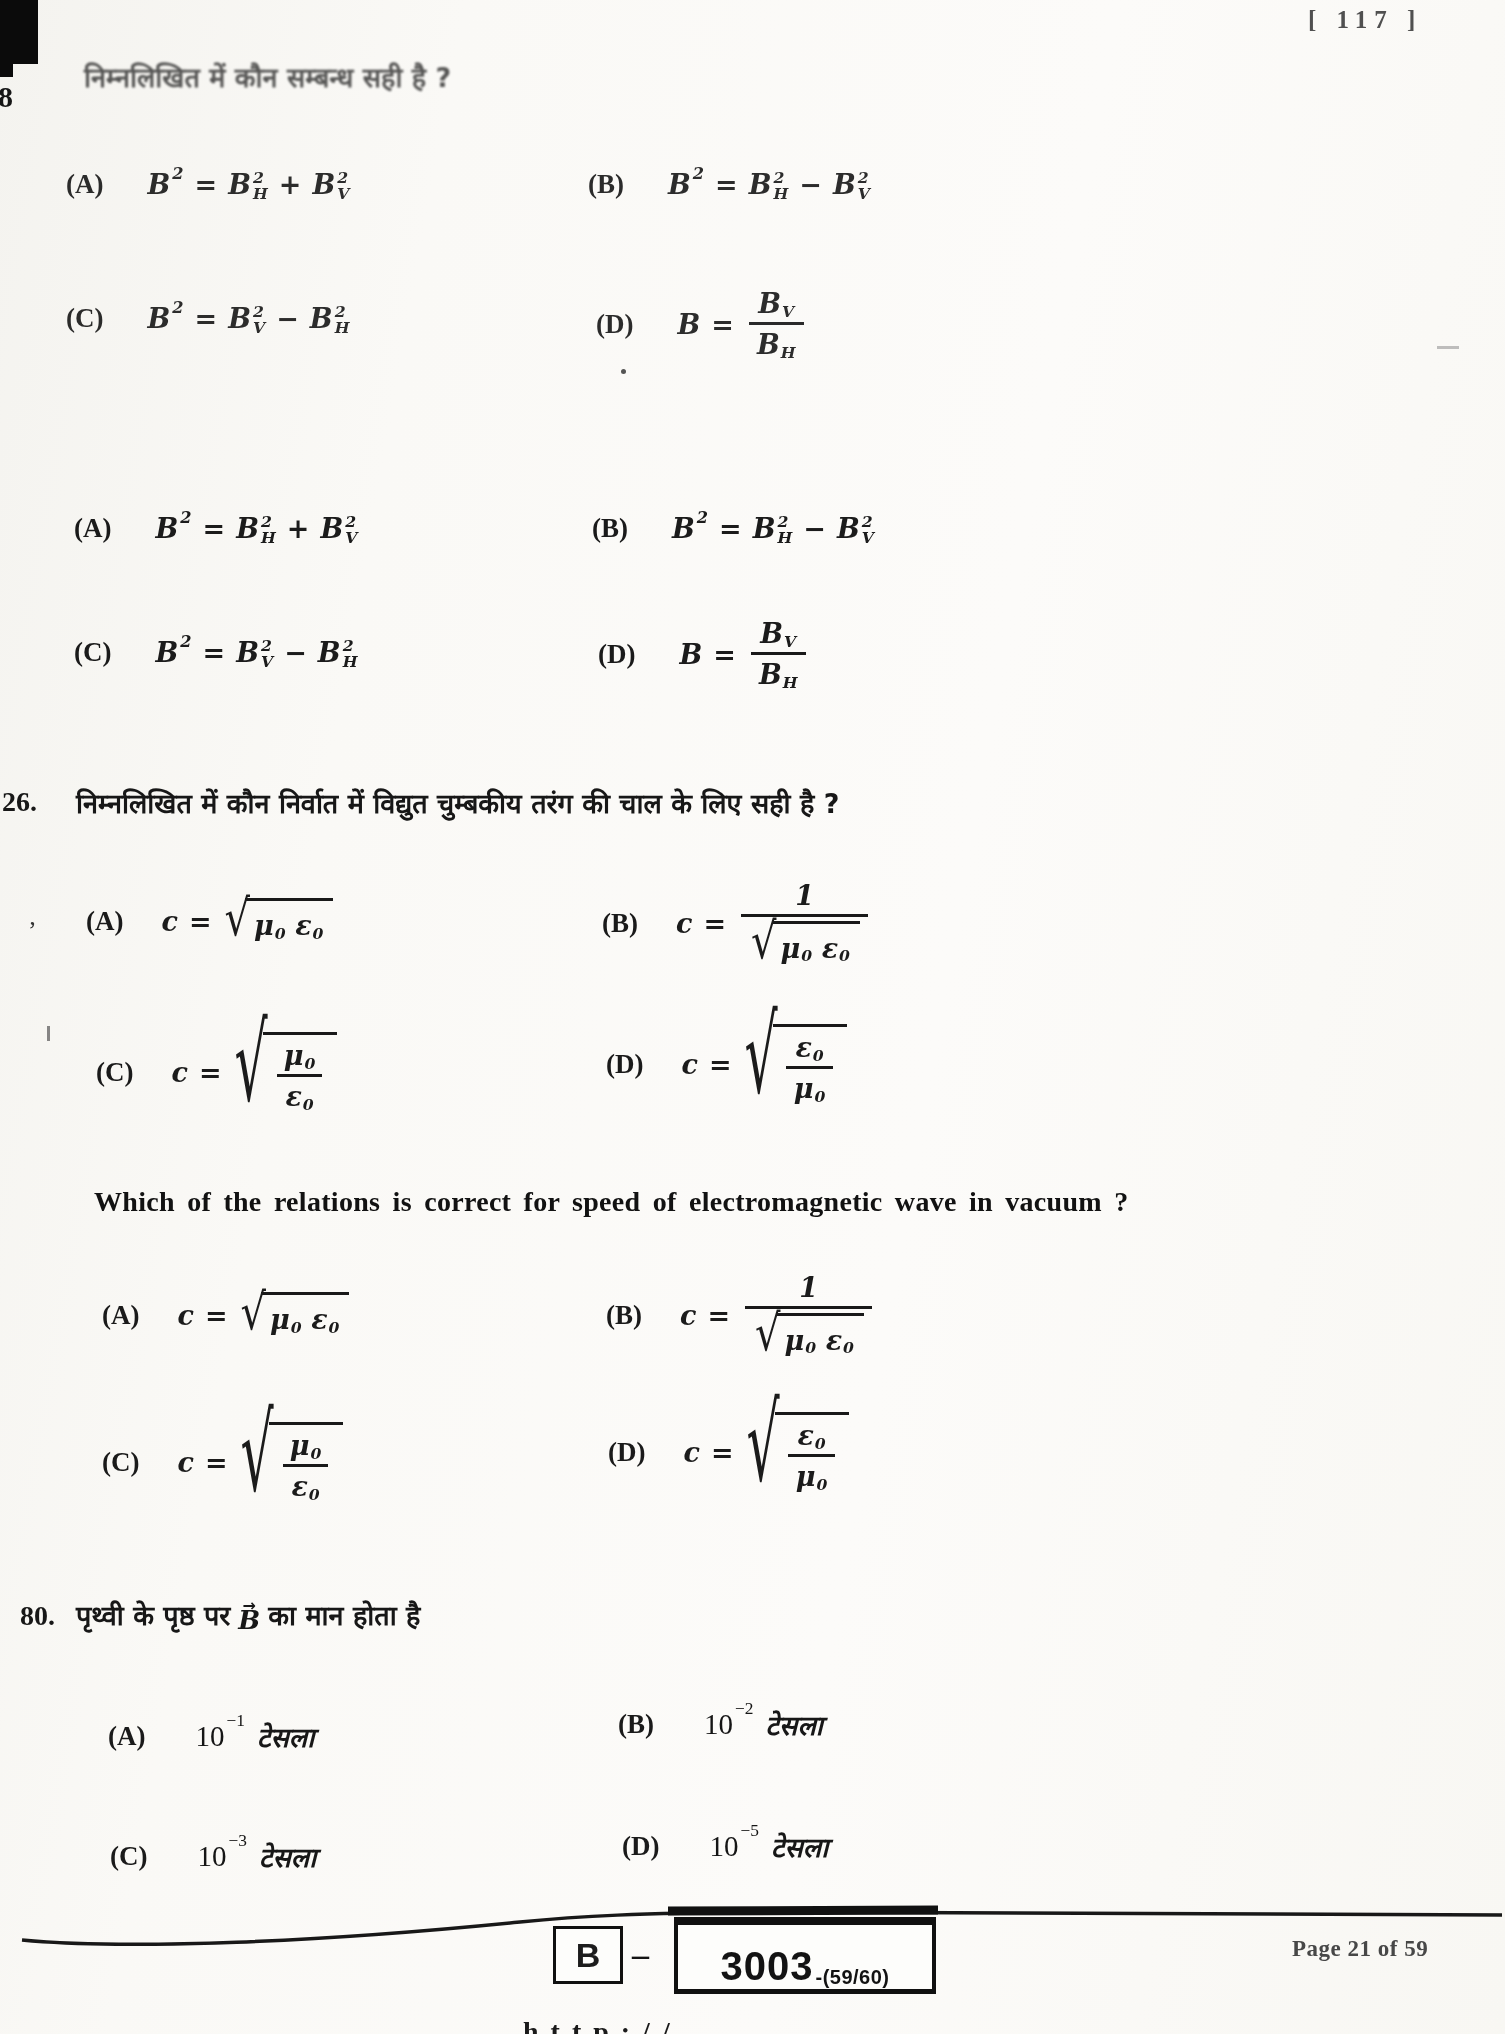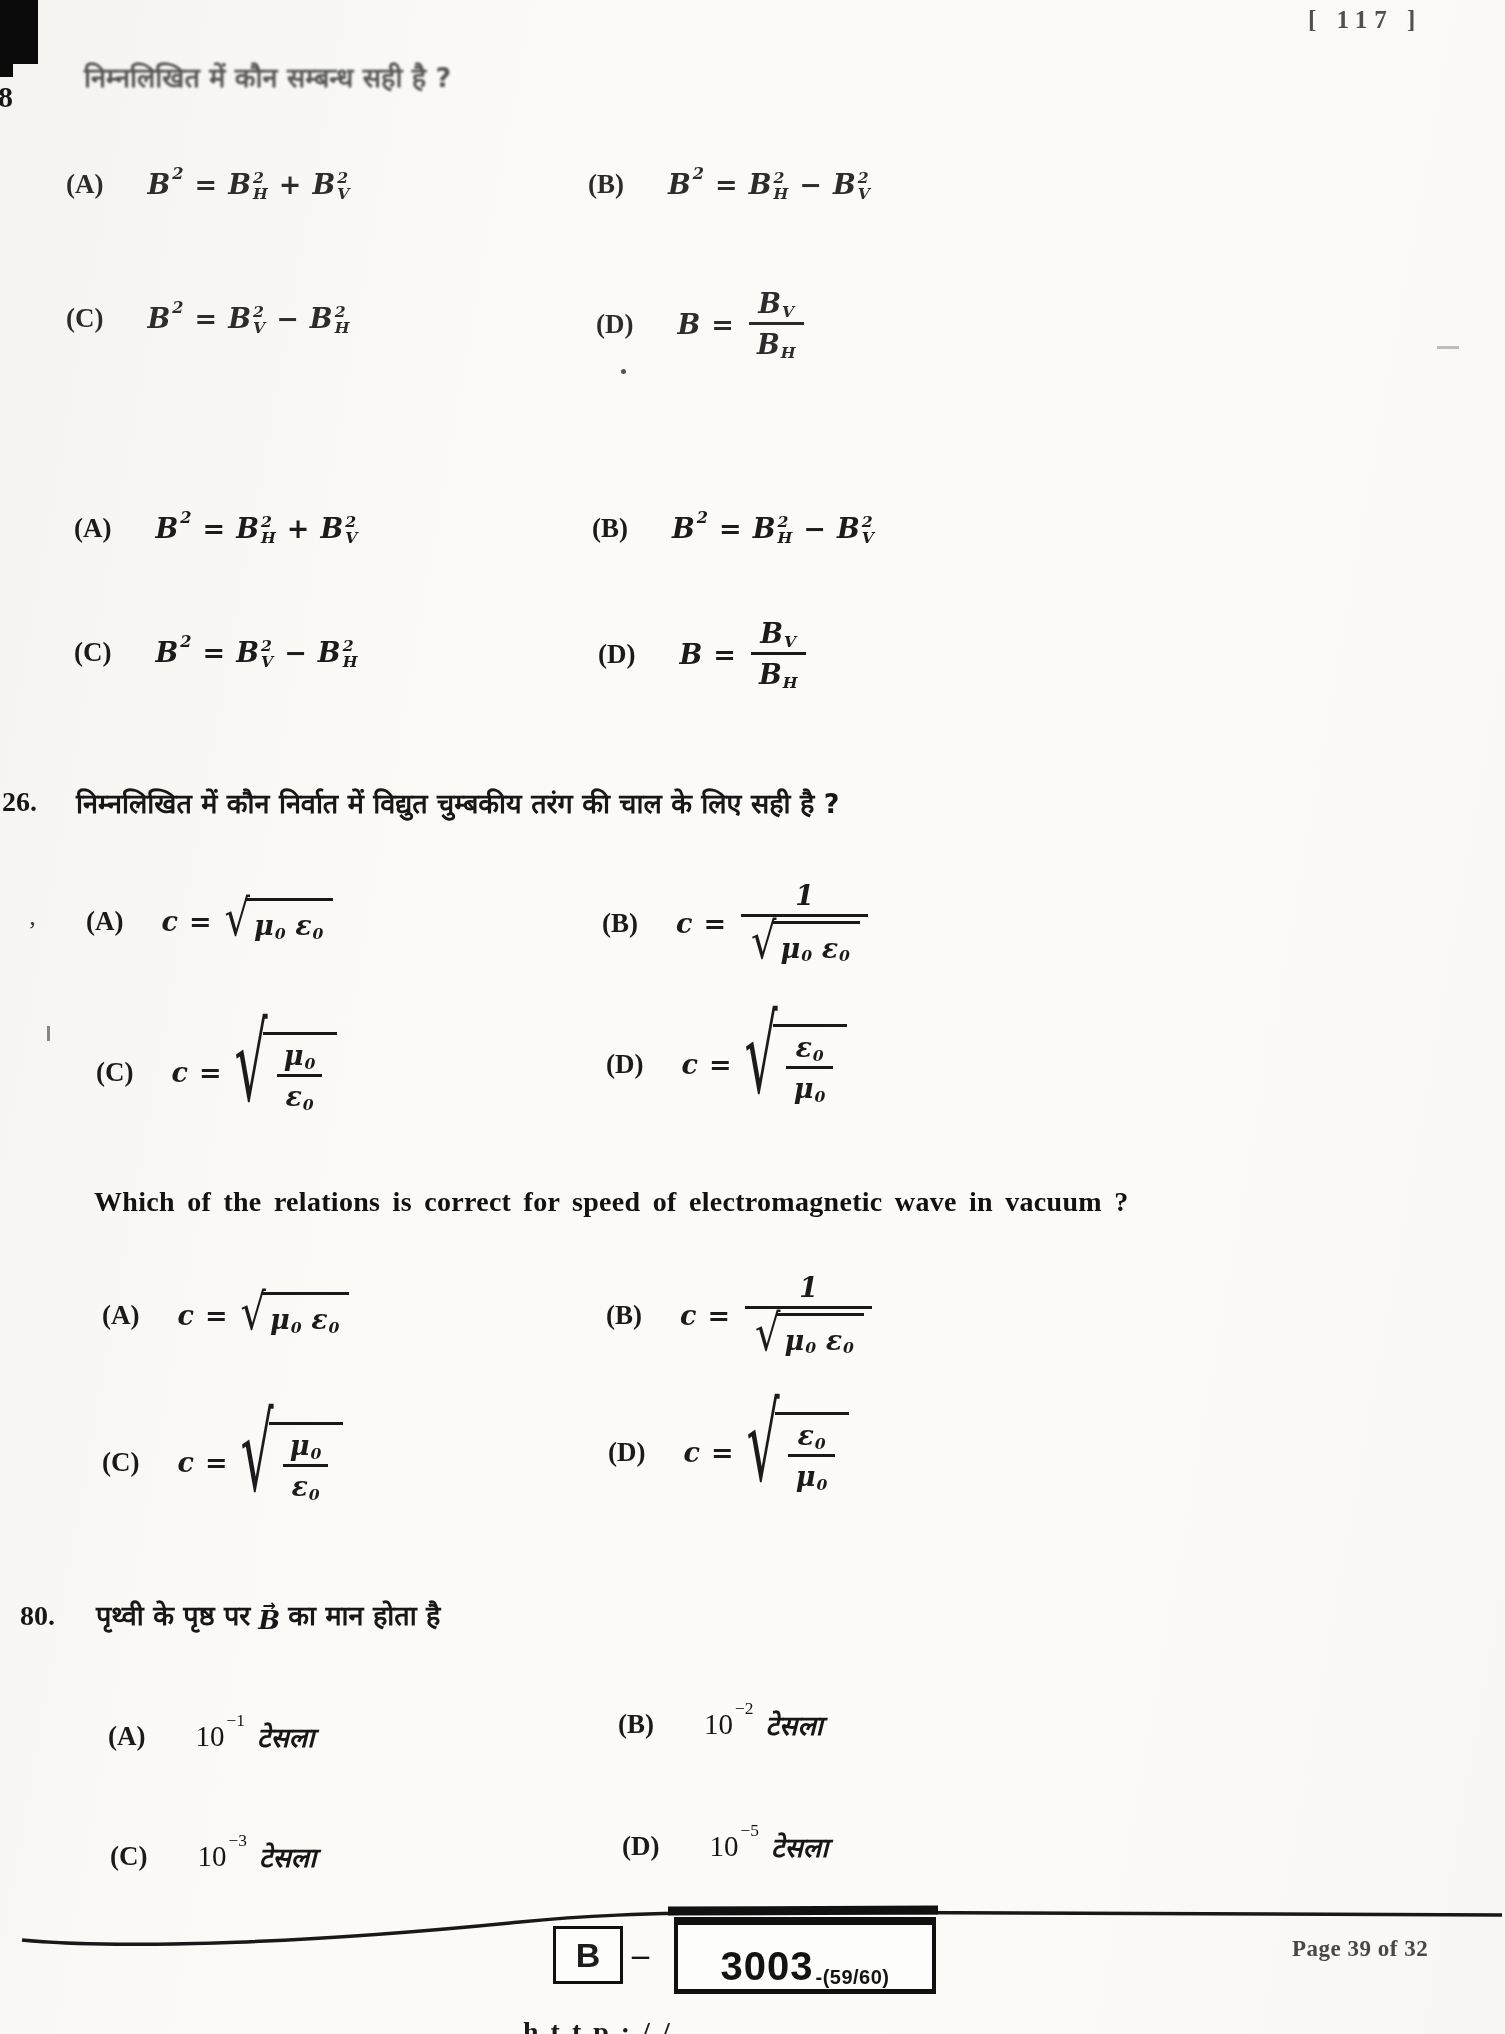--- a/index.html
+++ b/index.html
@@ -394,21 +394,21 @@
                 <span>μ</span>
                 <span class="sub0">0</span>
               </span>
         </span>
       </span>
         </span>
     </span>
   </div>
 
   <div class="abs qnum" style="left:20px;top:1600px;">80.</div>
-  <div class="abs qtext-hi" style="left:76px;top:1596px;display:flex;align-items:center;margin-left:20px;">
+  <div class="abs qtext-hi" style="left:76px;top:1596px;display:flex;align-items:center;">
     <span>पृथ्वी के पृष्ठ पर</span>
     <span class="vec">
       <span class="arr">→</span>
       <span class="vb">B</span>
     </span>
     <span>का मान होता है</span>
   </div>
 
   <div class="abs opt gap50" style="left:108px;top:1718px;">
     <span class="olabel">(A)</span>
@@ -444,16 +444,16 @@
     <path d="M668,13 L938,12" fill="none" stroke="#111" stroke-width="9"></path>
   </svg>
   <div class="abs set-box">
       <span>B</span>
     </div>
   <div class="abs foot-dash">–</div>
   <div class="abs booklet-box">
     <span class="booklet-num">3003</span>
     <span class="booklet-suffix">-(59/60)</span>
   </div>
-  <div class="abs page-ind">Page 39 of 32</div>
+  <div class="abs page-ind">Page 21 of 59</div>
   <div class="abs cutoff-url">http://</div>
 
 </div>
 
 </body></html>

